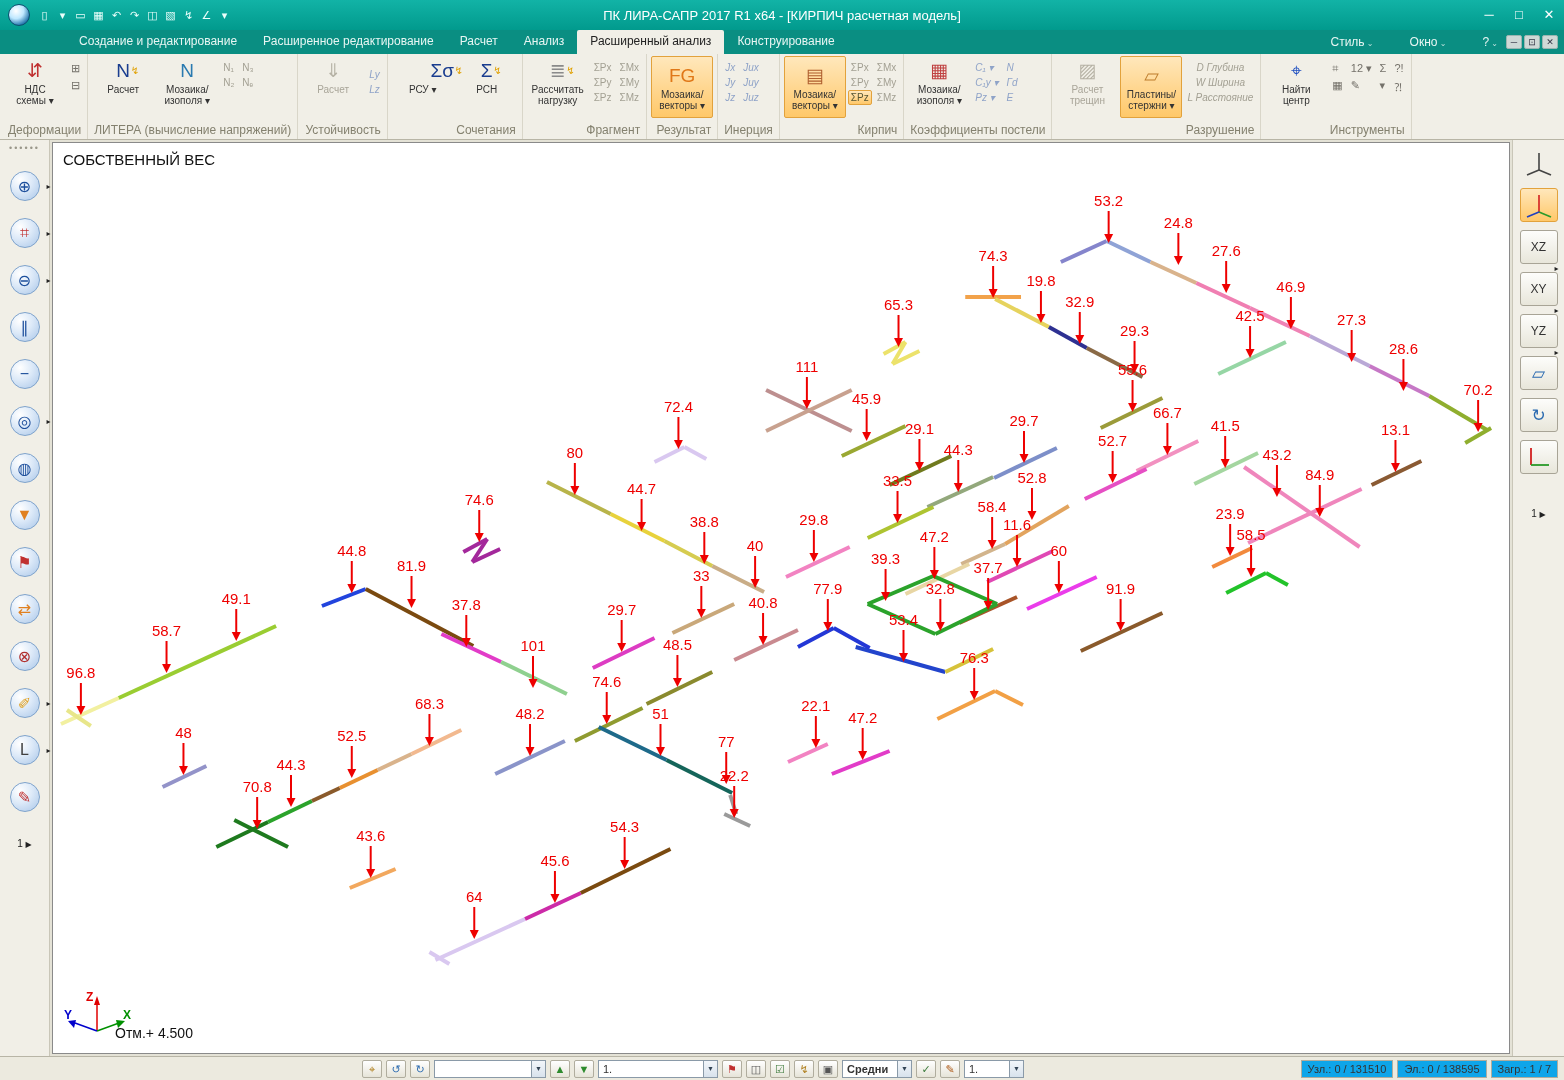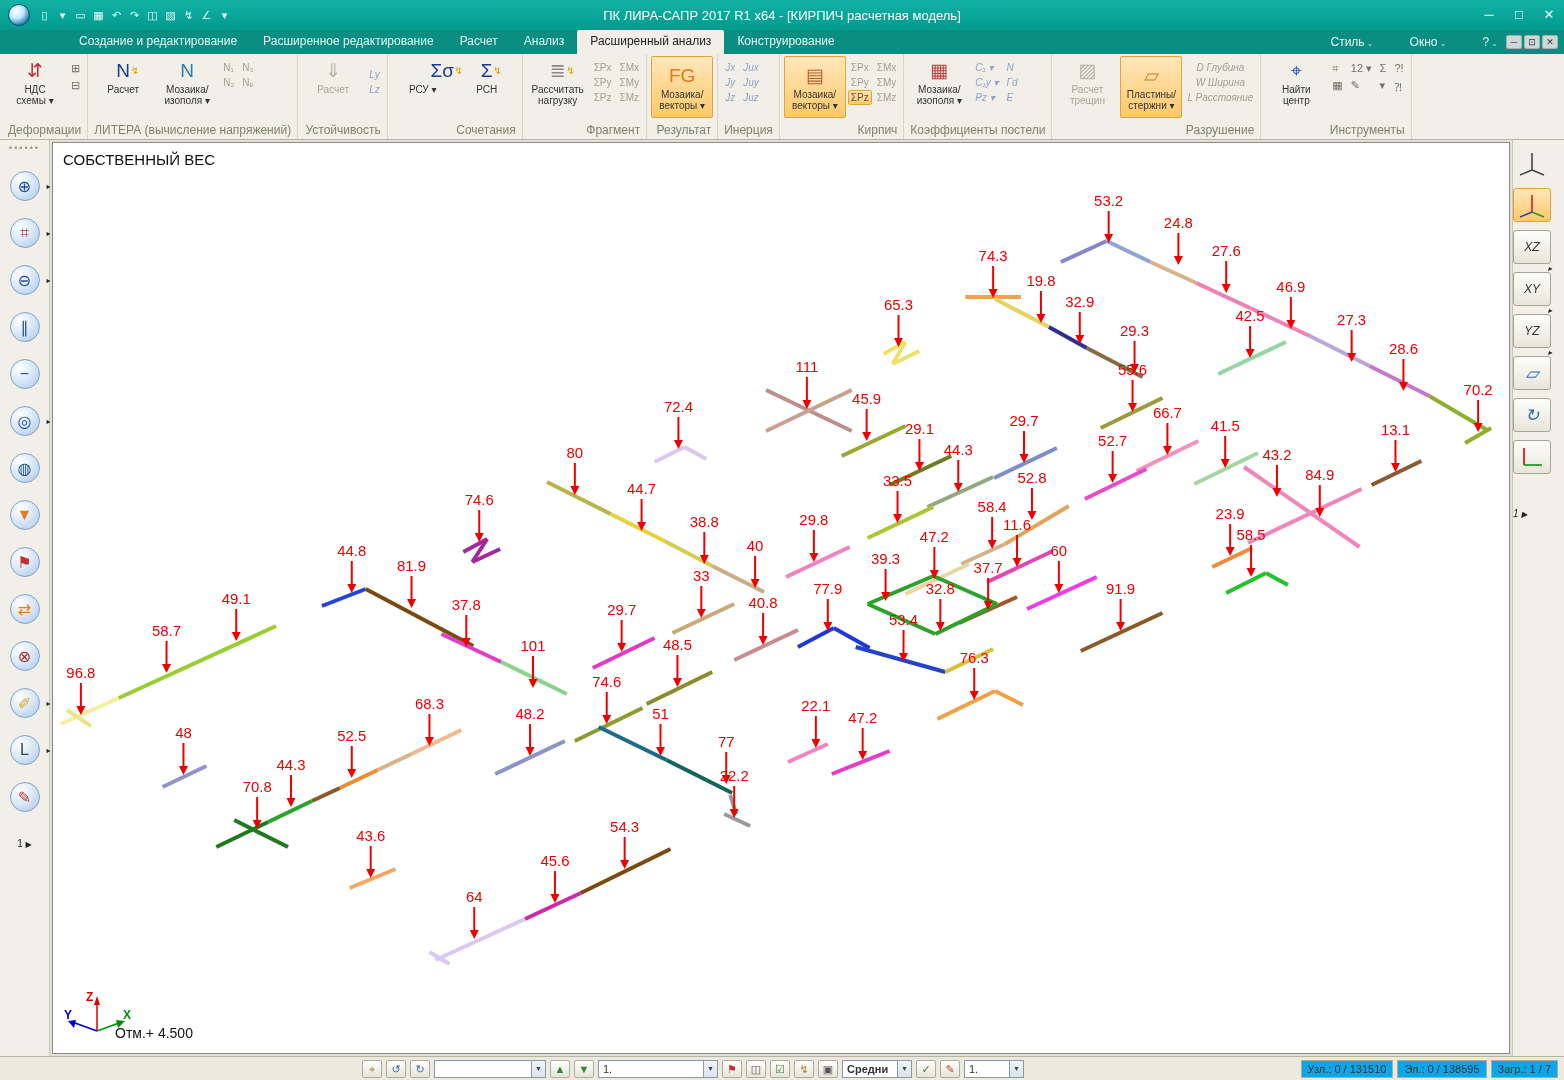--- a/index.html
+++ b/index.html
@@ -57,21 +57,21 @@
   .pageind{font-size:10px;color:#222;margin-top:26px;}
   .pageind .nxt{font-size:8px;}
 
   .canvas{flex:1;background:#fff;border:1px solid #8a8a8a;margin:2px;position:relative;overflow:hidden;}
   svg.model{position:absolute;inset:0;width:100%;height:100%;}
   svg.model text{font-family:"Liberation Sans",sans-serif;}
   .cap{position:absolute;top:8px;left:10px;font-size:15px;color:#111;}
   .triad{position:absolute;left:10px;bottom:10px;}
   .elev{position:absolute;left:62px;bottom:12px;font-size:14px;color:#111;}
 
-  .rtp{width:52px;background:#f1efe7;border-left:1px solid #c9c6b8;display:flex;flex-direction:column;align-items:flex-start;padding-top:6px;gap:8px;flex:0 0 auto;font-style:italic;}
+  .rtp{width:52px;background:#f1efe7;border-left:1px solid #c9c6b8;display:flex;flex-direction:column;align-items:center;padding-top:6px;gap:8px;flex:0 0 auto;}
   .rbtn{width:38px;height:34px;background:linear-gradient(#fdfdfb,#e8e6da);border:1px solid #a8a496;border-radius:3px;
         display:flex;align-items:center;justify-content:center;font-size:12px;color:#333;position:relative;flex:0 0 auto;}
   .rbtn.pressed{background:linear-gradient(#ffe7bb,#ffc869);border-color:#e2a23c;}
   .rbtn.noframe{background:none;border-color:transparent;}
   .rfly{position:absolute;right:-2px;bottom:-10px;font-size:8px;color:#222;}
   .rglyph{font-size:17px;color:#2a6ab0;}
 
   
   .statusbar{height:24px;background:#eceadf;border-top:1px solid #b8b5a6;display:flex;align-items:center;gap:4px;padding:0 6px;font-size:11px;color:#333;}
   .sb-spacer0{width:352px;flex:0 0 auto;}

